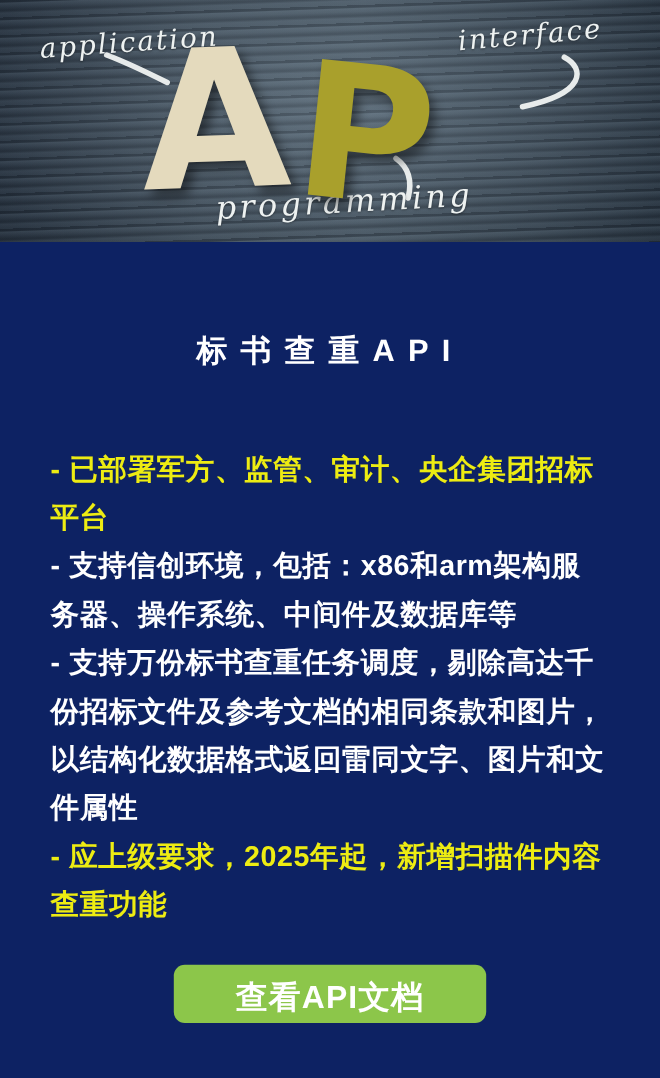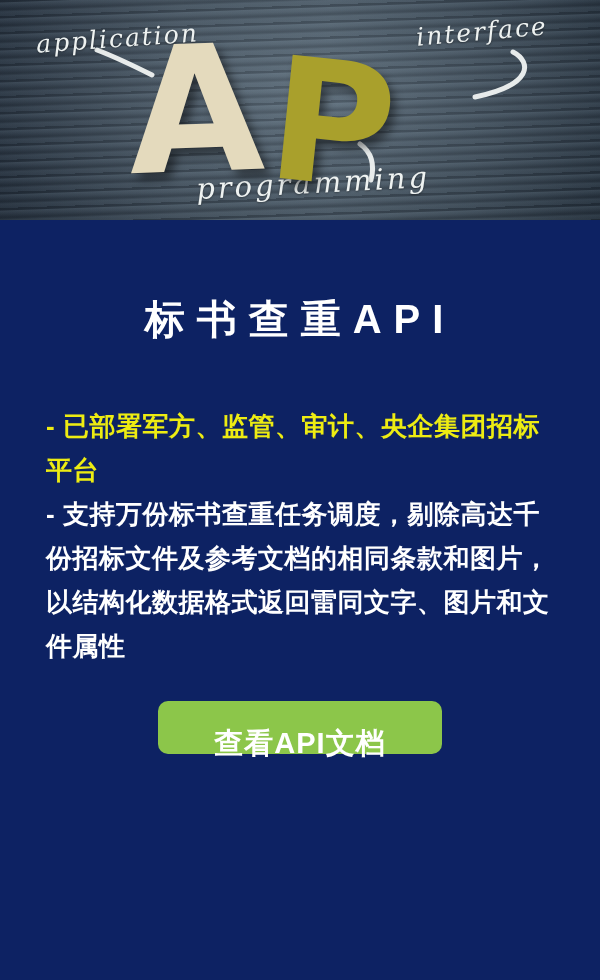--- a/index.html
+++ b/index.html
@@ -67,21 +67,21 @@
     border-radius:9px;
     transform:rotate(3deg);
     box-shadow:6px 7px 10px rgba(0,0,0,.42);
   }
 
   
   .page-title{
     margin:78px 20px 0;
     text-align:center;
     color:#ffffff;
-    font-size:40px;
+    font-size:28px;
     font-weight:bold;
     letter-spacing:12px;
     line-height:42px;
     white-space:nowrap;
   }
   .bullets{
     margin:64px 46px 16px;
     width:508px;
   }
   .bullets p{
@@ -106,21 +106,21 @@
     border:none;
     border-radius:10px;
     color:#ffffff;
     font-family:"Liberation Sans","DejaVu Sans",sans-serif;
     font-size:29px;
     font-weight:bold;
     line-height:53px;
     text-align:center;
     letter-spacing:1px;
     cursor:pointer;
-    padding:16px;
+    padding:4px;
   }
 </style>
 </head>
 <body>
 
 <div class="page">
 
   <div class="hero">
     <svg class="hero-arrows" viewBox="0 0 600 220" xmlns="http://www.w3.org/2000/svg">
       <path d="M97,50 Q118,58 152,75" fill="none" stroke="#f0f3f2" stroke-width="5" stroke-linecap="round" opacity="0.95"></path>
@@ -134,20 +134,22 @@
 
     <span class="wood-letter letter-a">A</span>
     <span class="wood-letter letter-p">P</span>
     <span class="letter-i"></span>
   </div>
 
   <h1 class="page-title">标书查重API</h1>
 
   <div class="bullets">
     <p class="yellow">- 已部署军方、监管、审计、央企集团招标平台</p>
+    <p>- 支持信创环境，包括：x86和arm架构服务器、操作系统、中间件及数据库等</p>
     <p>- 支持万份标书查重任务调度，剔除高达千份招标文件及参考文档的相同条款和图片，以结构化数据格式返回雷同文字、图片和文件属性</p>
+    <p class="yellow">- 应上级要求，2025年起，新增扫描件内容查重功能</p>
   </div>
 
   <div class="button-row">
     <button class="docs-button">查看API文档</button>
   </div>
 
 </div>
 
 </body></html>

